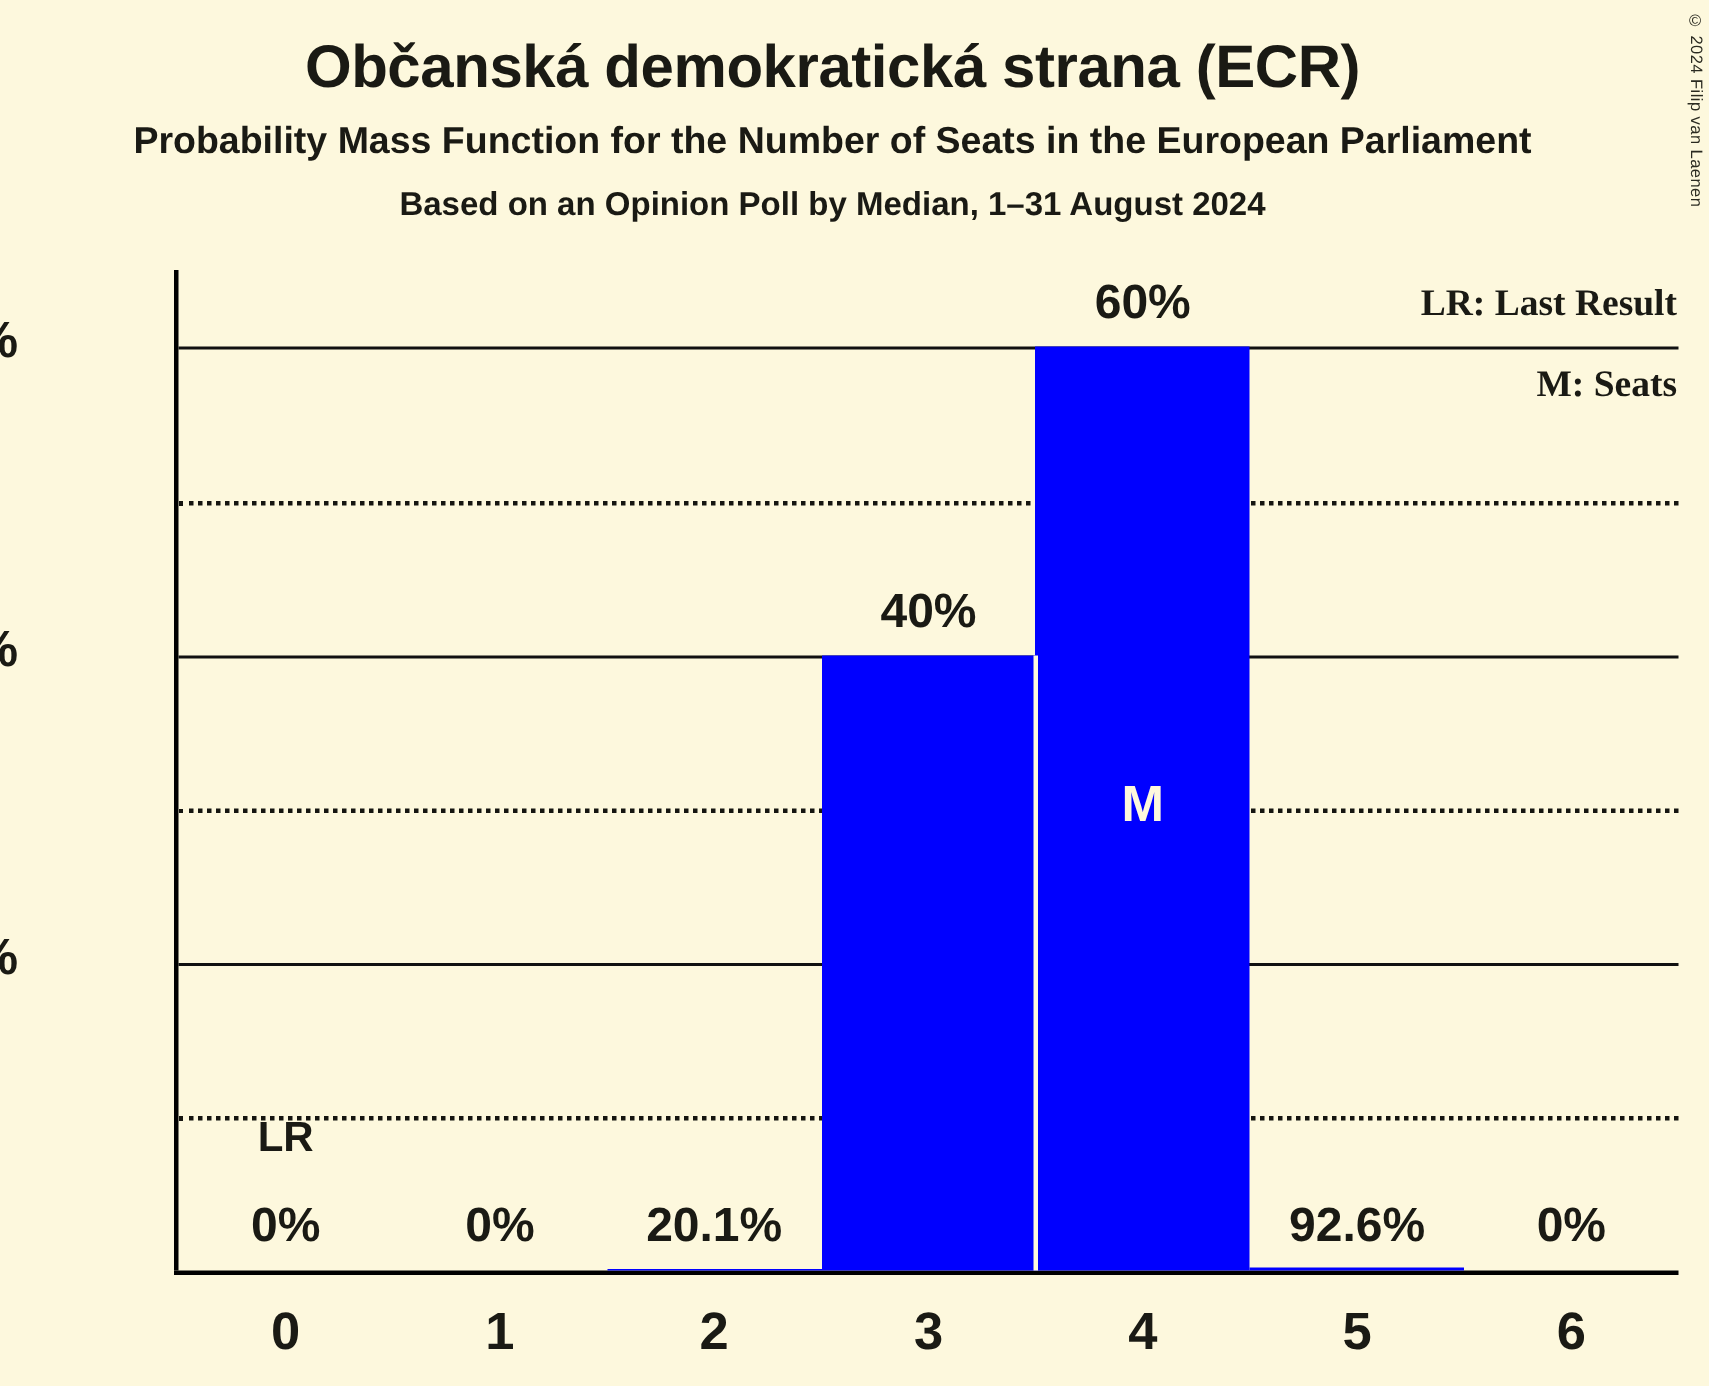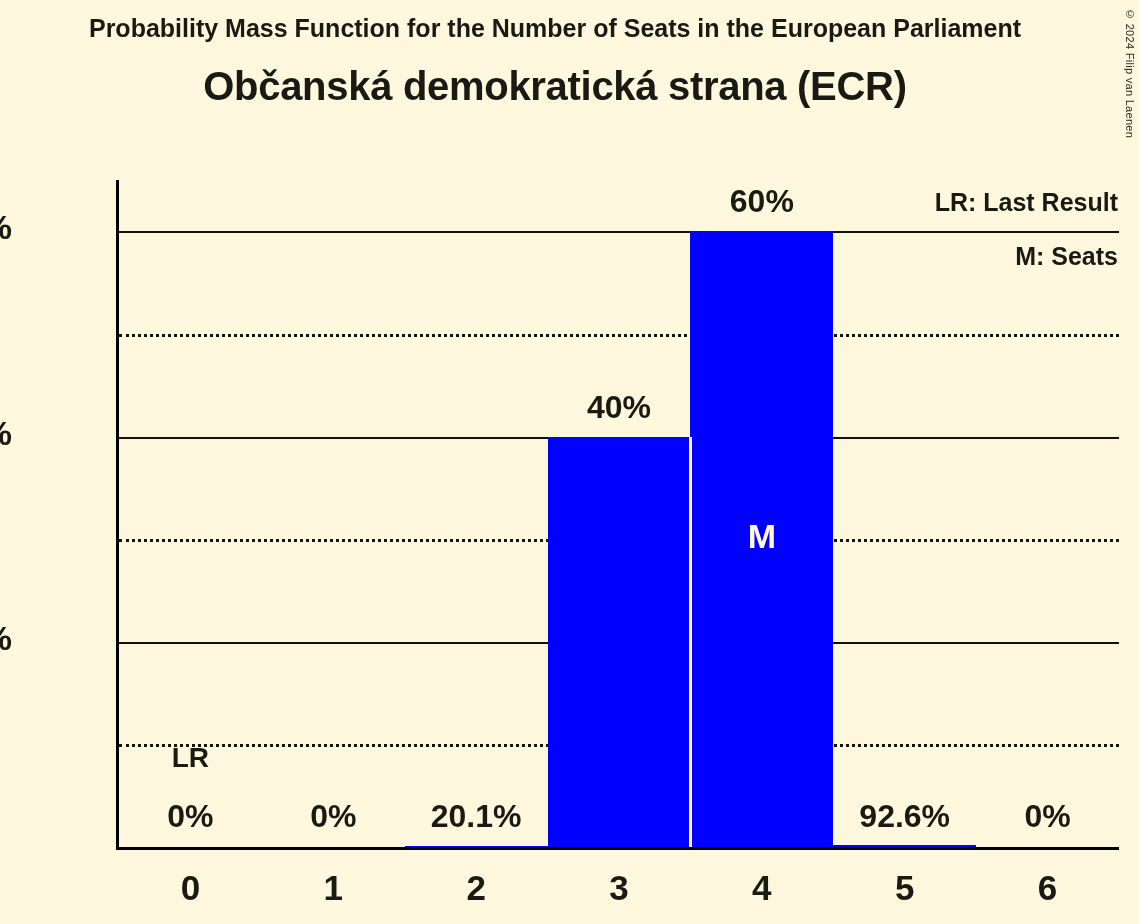--- a/index.html
+++ b/index.html
@@ -86,34 +86,35 @@
     font-size: 34px; font-weight: bold; color: #FDF8DD; white-space: nowrap;
   }
 
   
   .x-tick {
     position: absolute; text-align: center;
     font-size: 35px; font-weight: bold;
   }
 
   
-  #legend { position: absolute; right: 0; top: 0; width: 420px; text-align: right; }
+  #legend { position: absolute; right: 0; top: 0; width: 420px; text-align: right; font-family: Liberation Serif, serif; }
   .legend-entry {
     font-size: 25px; font-weight: bold; white-space: nowrap;
     line-height: 1; padding-right: 1px;
   }
   #legend-lr { position: absolute; right: 0; top: 8px; }
   #legend-m  { position: absolute; right: 0; top: 62px; }
 </style>
 </head>
 <body>
 
 <div id="title-block">
+  <div id="chart-title">Občanská demokratická strana (ECR)</div>
   <div id="chart-subtitle">Probability Mass Function for the Number of Seats in the European Parliament</div>
-  <div id="chart-title">Občanská demokratická strana (ECR)</div>
+  <div id="chart-source">Based on an Opinion Poll by Median, 1–31 August 2024</div>
 </div>
 
 <div id="copyright">© 2024 Filip van Laenen</div>
 
 <div id="legend" style="position:absolute; right:20px; top:182px; width:420px; height:110px;">
   <div id="legend-lr" class="legend-entry">LR: Last Result</div>
   <div id="legend-m" class="legend-entry">M: Seats</div>
 </div>
 
 <div id="plot">

